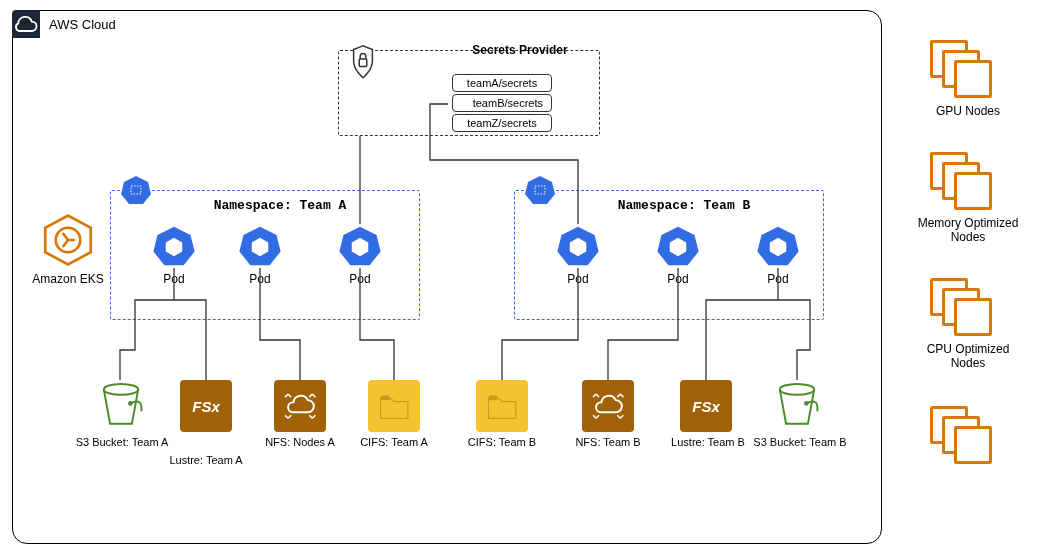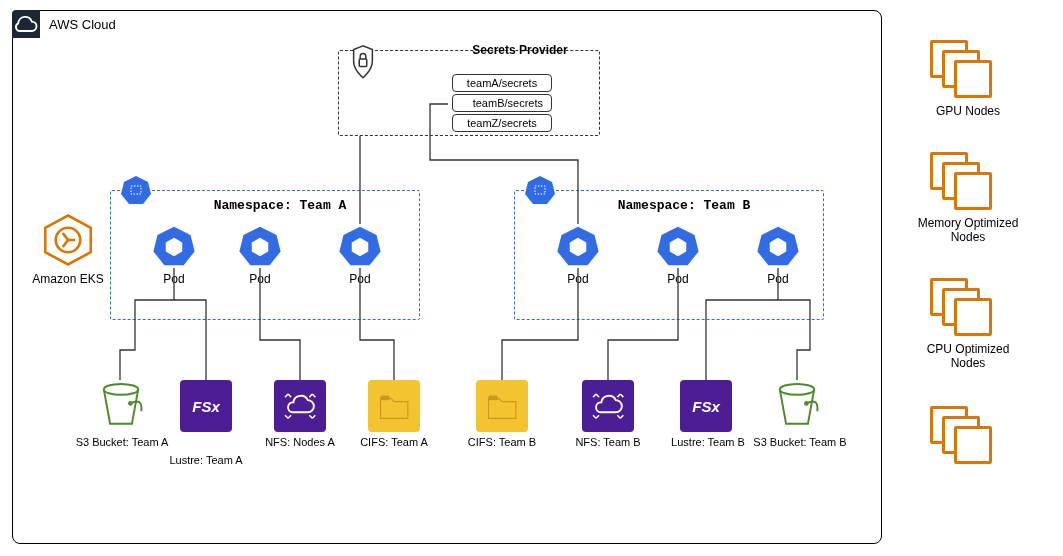--- a/index.html
+++ b/index.html
@@ -12,21 +12,21 @@
     height: 556px;
     position: relative;
   }
   .canvas {
     position: absolute;
     inset: 0;
   }
   .border-box {
     position: absolute;
     border: 1.5px solid #000;
-    border-radius: 8px;
+    border-radius: 15px;
   }
   .cloud-tag {
     position: absolute;
     top: -1px; left: -1px;
     background: #1b2735;
     color: #fff;
     width: 28px; height: 28px;
     display: flex; align-items: center; justify-content: center;
     border-top-left-radius: 4px;
   }
@@ -72,21 +72,21 @@
     width: 44px; height: 44px;
   }
   .hept svg { width: 100%; height: 100%; }
   
   .tile {
     position: absolute;
     width: 52px; height: 52px;
     border-radius: 4px;
     display:flex; align-items:center; justify-content:center;
   }
-  .tile.green { background:#4c1d95; }
+  .tile.green { background:#a16207; }
   .tile.yellow { background:#f4c430; }
   .tile svg { width: 70%; height: 70%; }
   .bucket {
     position: absolute;
     width: 50px; height: 50px;
   }
   .stack {
     position: absolute;
     width: 70px; height: 60px;
   }

